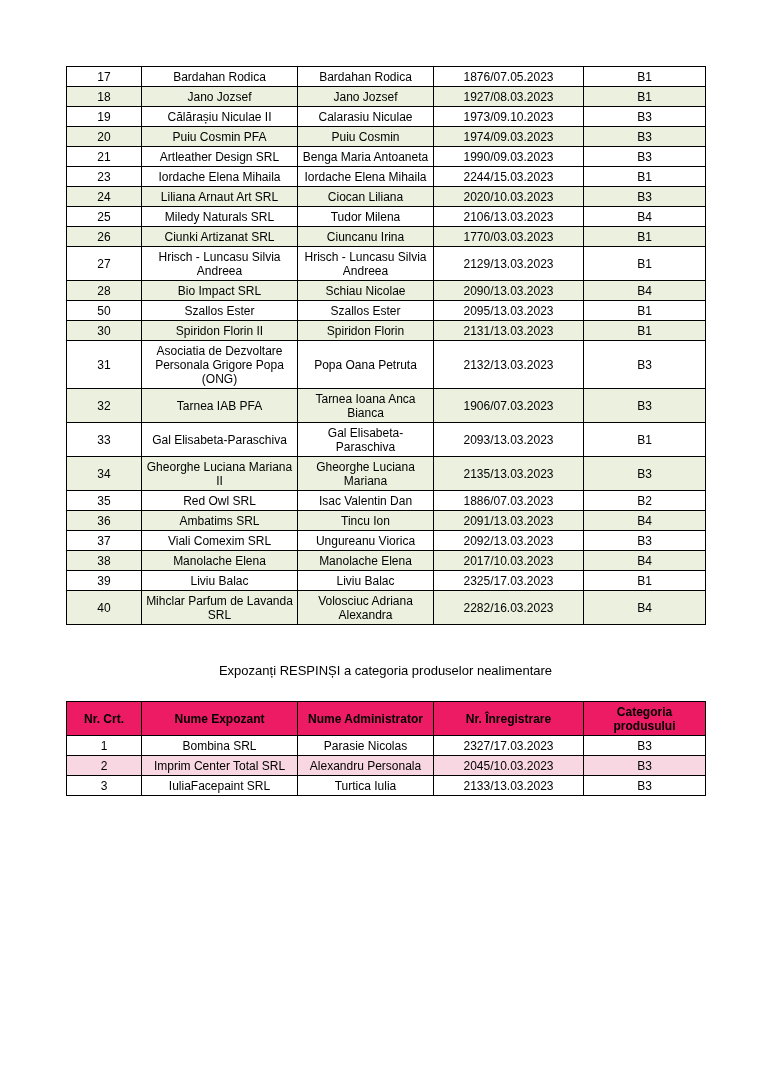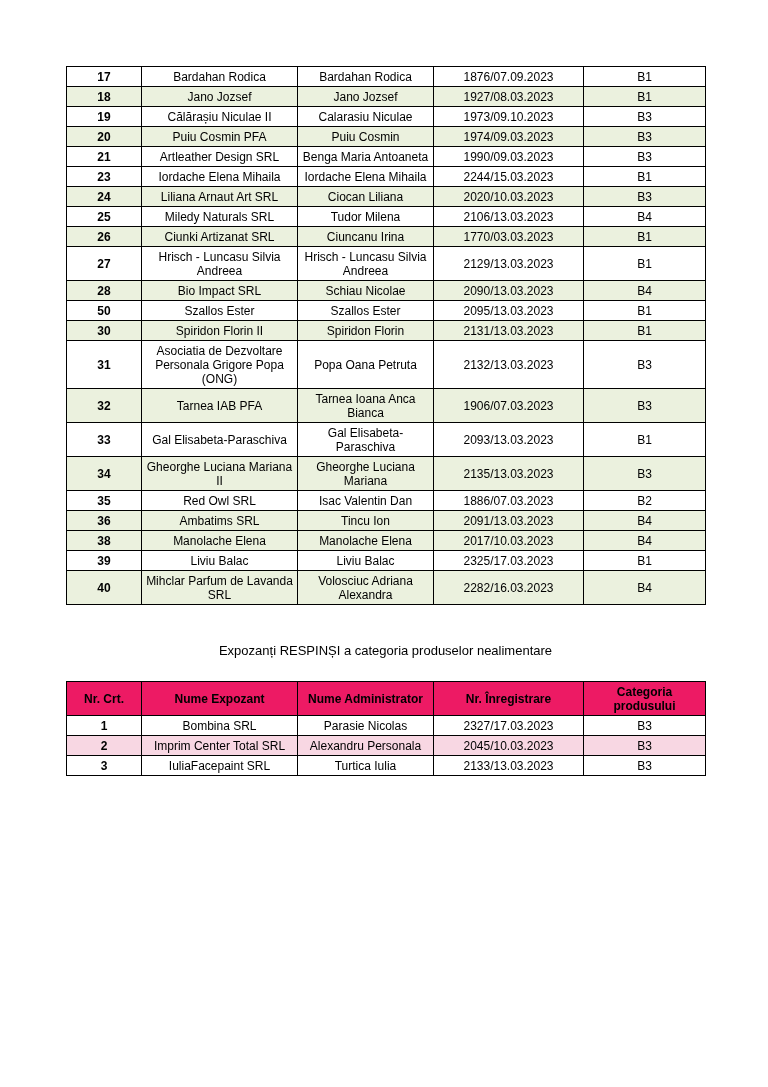--- a/index.html
+++ b/index.html
@@ -35,21 +35,21 @@
     vertical-align: middle;
     color: #000;
     overflow-wrap: break-word;
   }
   .tbl col.c1 { width: 75px; }
   .tbl col.c2 { width: 156px; }
   .tbl col.c3 { width: 136px; }
   .tbl col.c4 { width: 150px; }
   .tbl col.c5 { width: 122px; }
 
-  td.nr-cell { font-weight: bold; }
+  td.nr-cell { font-weight: normal; }
 
   tr.shade-green td { background: var(--green-shade, #EBF1DE); }
   tr.shade-pink  td { background: var(--pink-shade, #F8D7E3); }
 
   .tbl-rejected th {
     background: var(--pink-header, #ED1A64);
     font-weight: bold;
     padding: 2.5px 4px;
     margin-top: 32px;
   }
@@ -74,21 +74,21 @@
           <col class="c2">
           <col class="c3">
           <col class="c4">
           <col class="c5">
       </colgroup>
       <tbody id="approved-body">
           <tr>
             <td class="nr-cell">17</td>
             <td>Bardahan Rodica</td>
             <td>Bardahan Rodica</td>
-            <td>1876/07.09.2023</td>
+            <td>1876/07.05.2023</td>
             <td>B1</td>
           </tr>
           <tr class="shade-green">
             <td class="nr-cell">18</td>
             <td>Jano Jozsef</td>
             <td>Jano Jozsef</td>
             <td>1927/08.03.2023</td>
             <td>B1</td>
           </tr>
           <tr>
@@ -202,20 +202,27 @@
             <td>Isac Valentin Dan</td>
             <td>1886/07.03.2023</td>
             <td>B2</td>
           </tr>
           <tr class="shade-green">
             <td class="nr-cell">36</td>
             <td>Ambatims SRL</td>
             <td>Tincu Ion</td>
             <td>2091/13.03.2023</td>
             <td>B4</td>
+          </tr>
+          <tr>
+            <td class="nr-cell">37</td>
+            <td>Viali Comexim SRL</td>
+            <td>Ungureanu Viorica</td>
+            <td>2092/13.03.2023</td>
+            <td>B3</td>
           </tr>
           <tr class="shade-green">
             <td class="nr-cell">38</td>
             <td>Manolache Elena</td>
             <td>Manolache Elena</td>
             <td>2017/10.03.2023</td>
             <td>B4</td>
           </tr>
           <tr>
             <td class="nr-cell">39</td>

